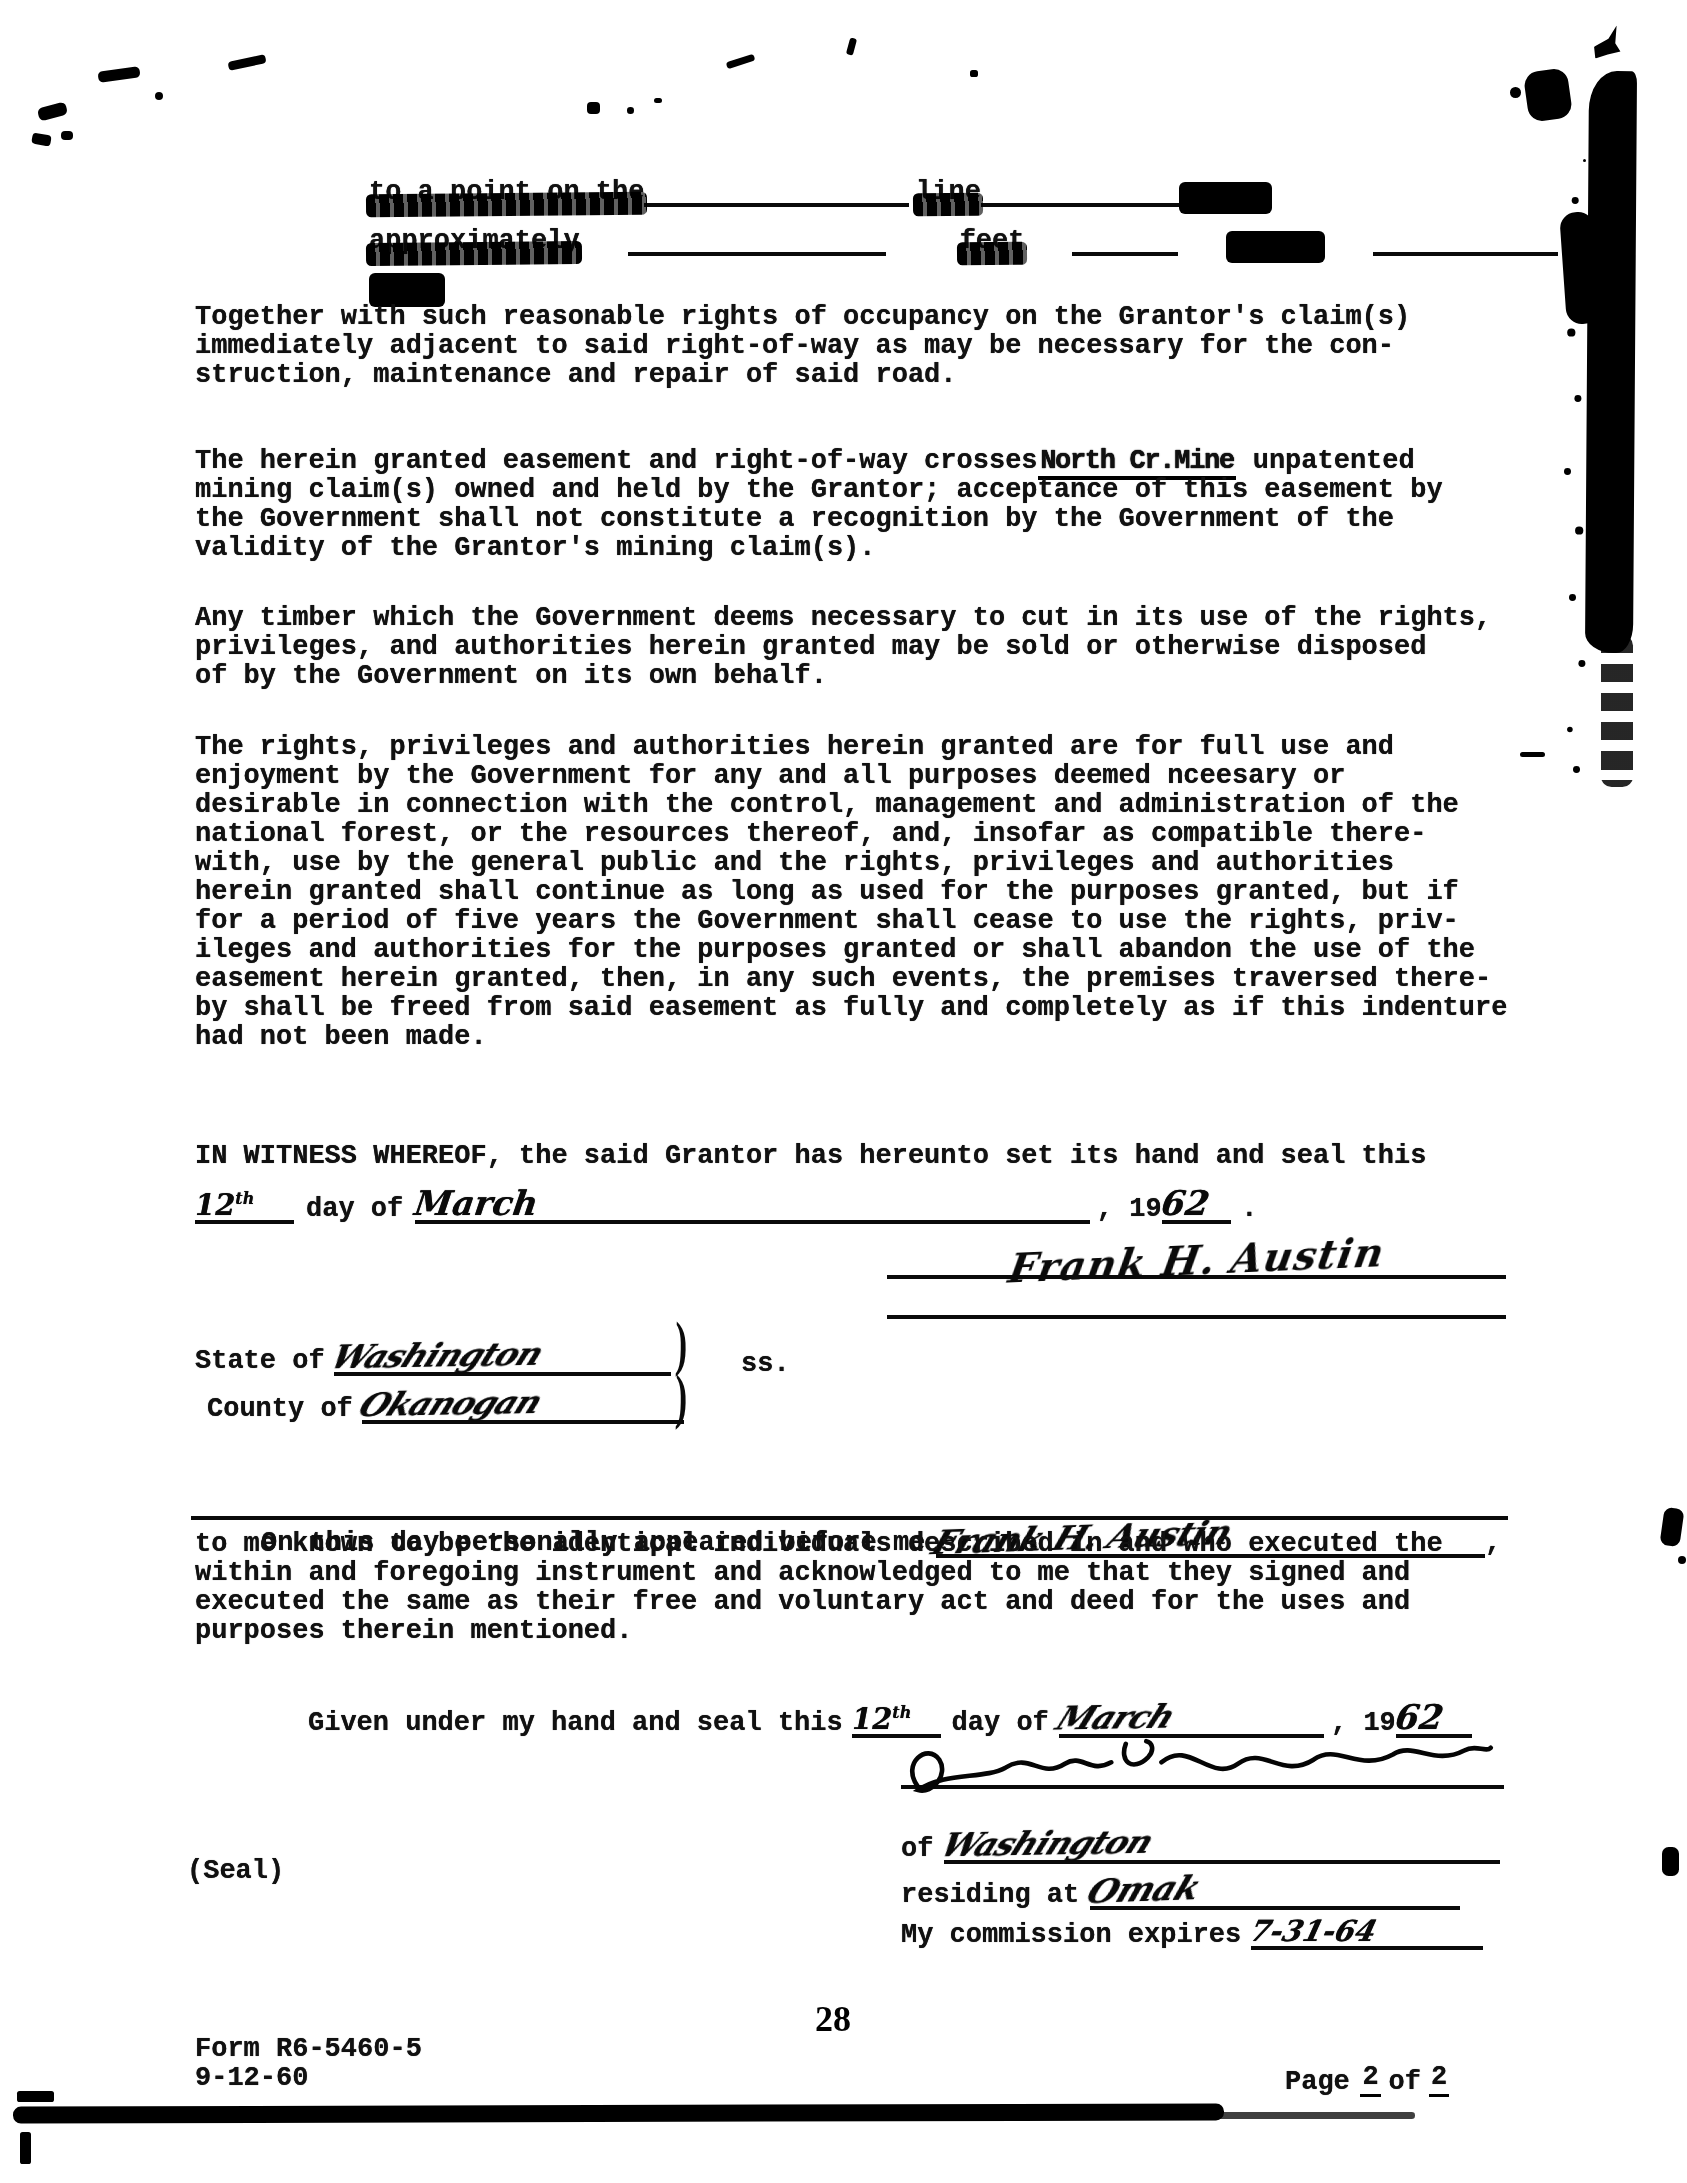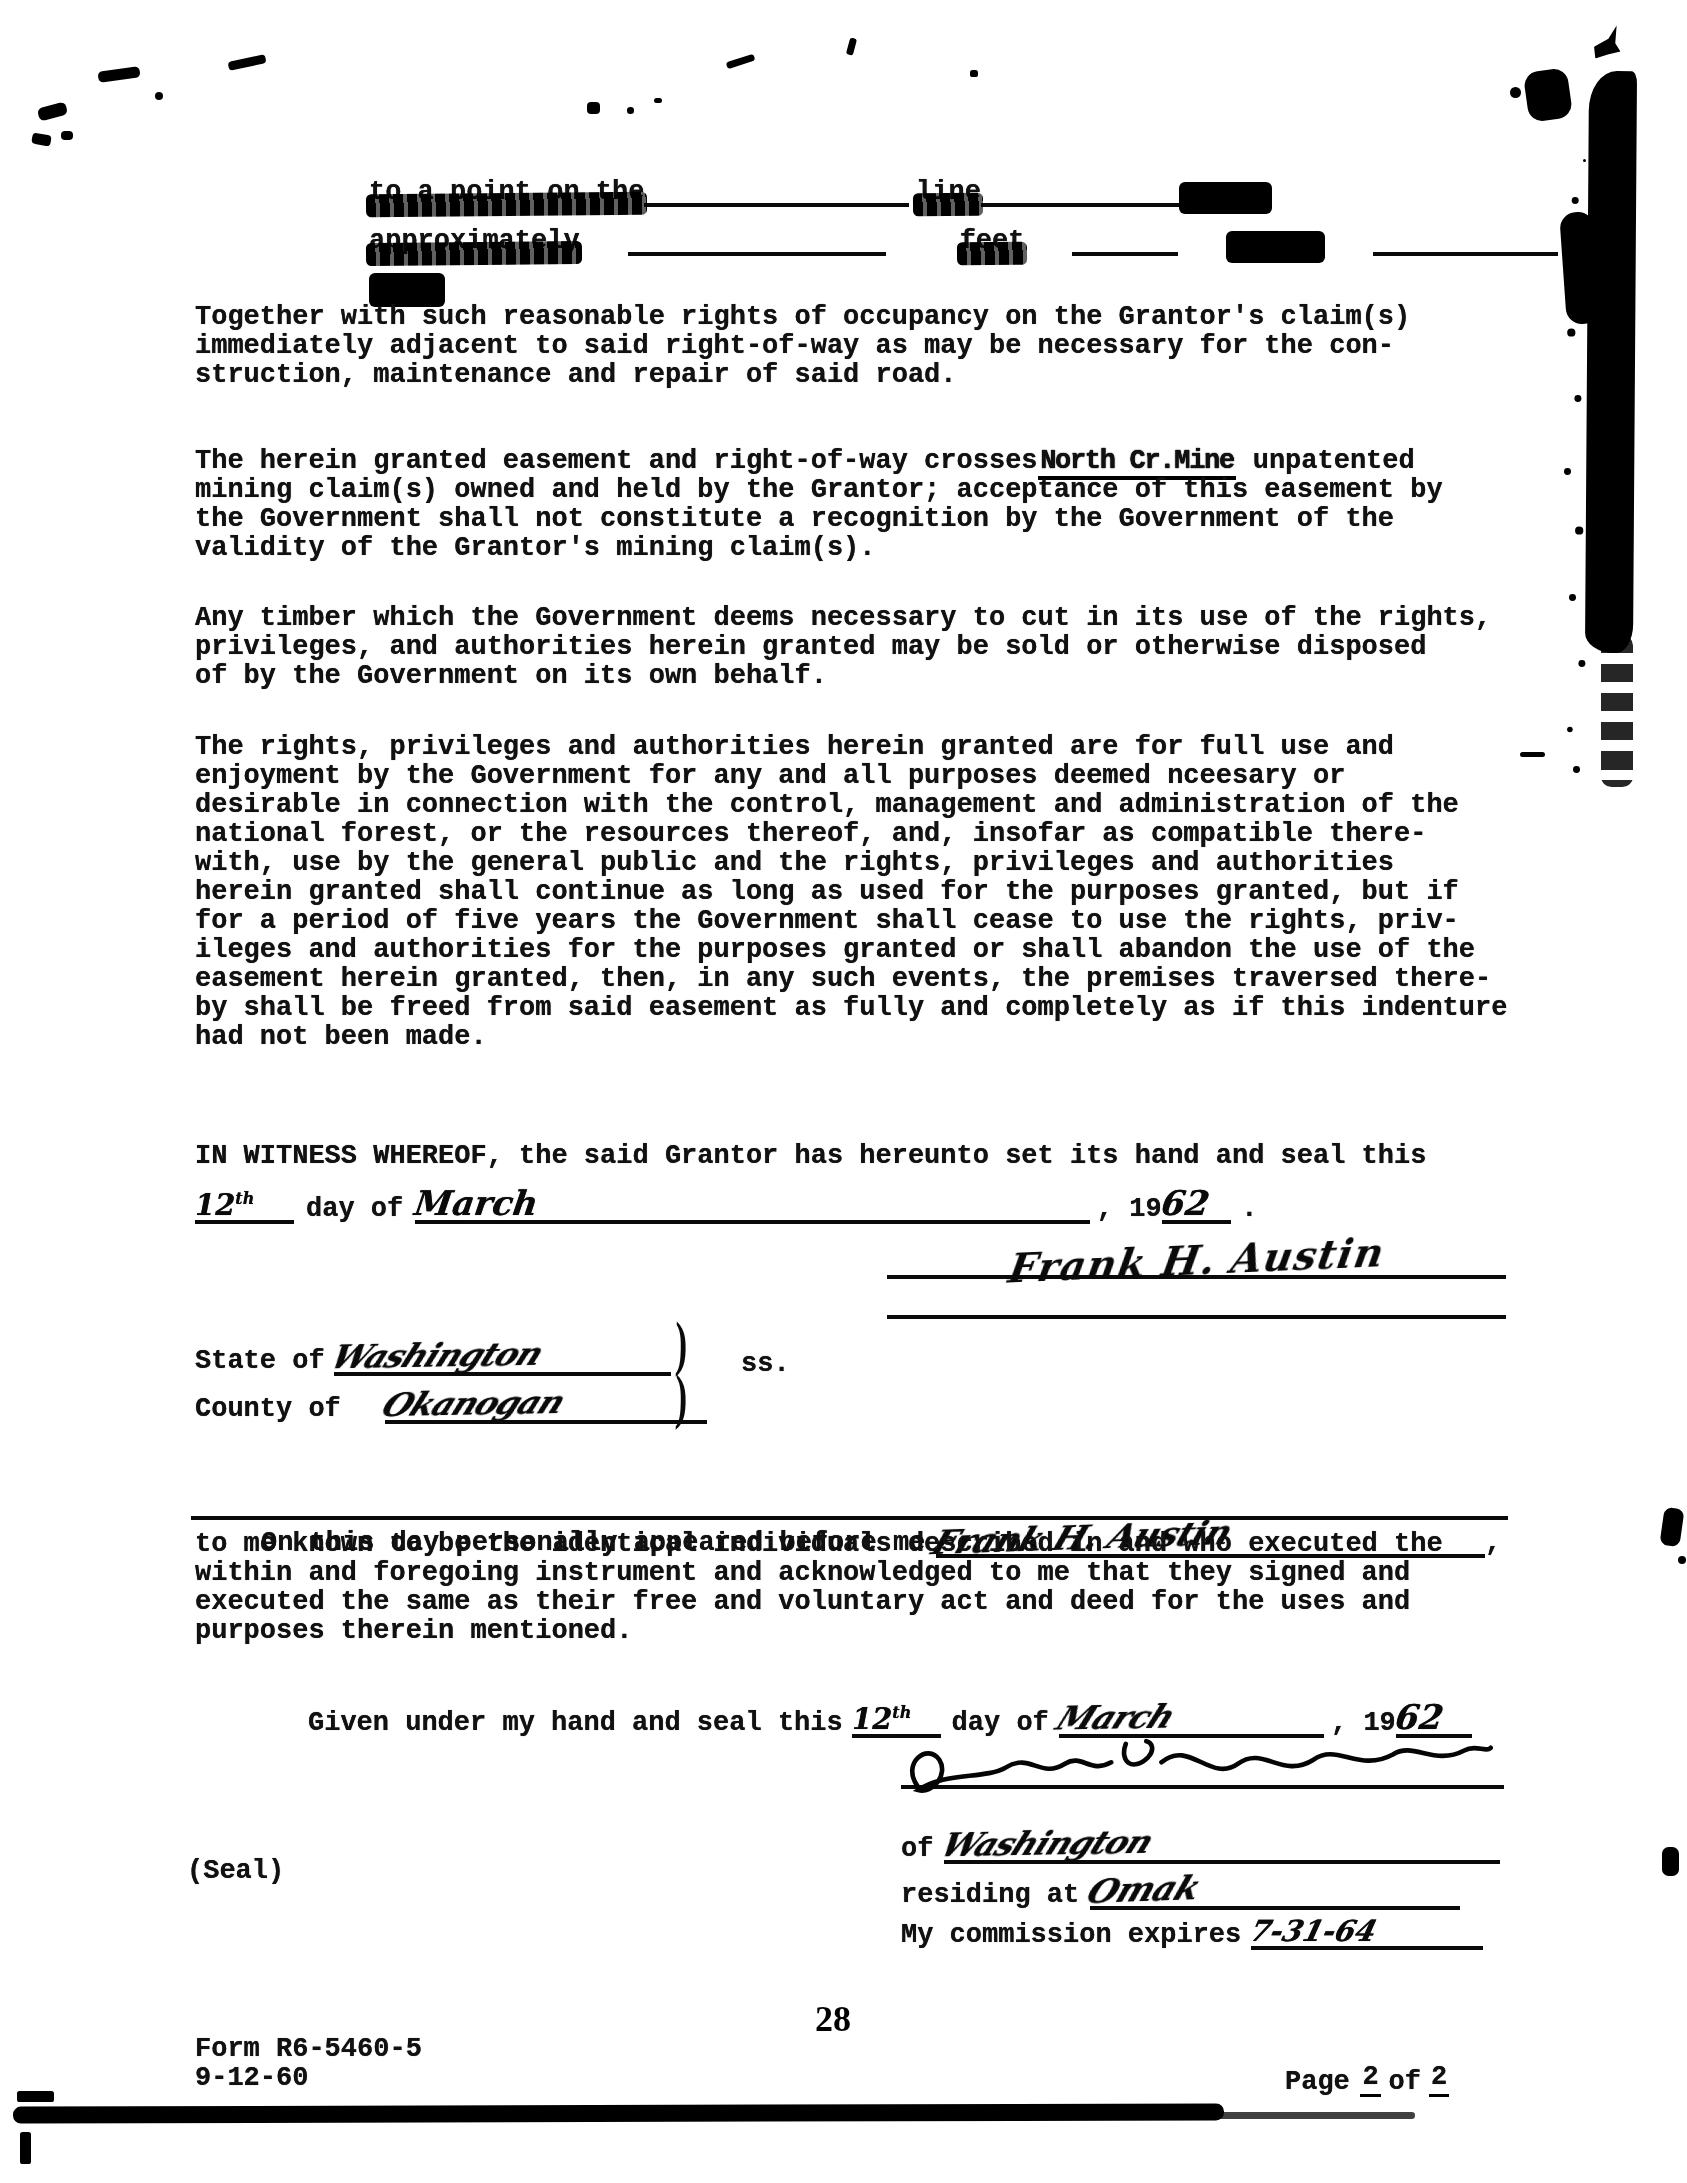--- a/index.html
+++ b/index.html
@@ -100,21 +100,21 @@
     <span class="hw sig" style="margin-bottom:-5.3px;">Frank H. Austin</span>
   </div>
   <div class="abs" style="left:887px;top:1315px;width:619px;border-bottom:4.6px solid #0a0a0a;"></div>
 
   <div class="row t" style="left:195px;top:1328px;">
     <span>State of</span>
     <span class="uline" style="width:337px;height:44px;margin-left:9.3px;">
         <span class="hw scrawl2">Washington</span>
       </span>
   </div>
-  <div class="row t" style="left:195px;top:1376px;gap:35px;">
+  <div class="row t" style="left:207px;top:1376px;">
     <span>County of</span>
     <span class="uline" style="width:322px;height:44px;margin-left:9.3px;">
         <span class="hw scrawl2">Okanogan</span>
       </span>
   </div>
   <span class="brace" style="left:671px;top:1309px;">)</span>
   <span class="brace" style="left:671px;top:1362px;">)</span>
   <span class="abs t" style="left:741px;top:1350px;">ss.</span>
 
   <div class="row t" style="left:261px;top:1510px;">

